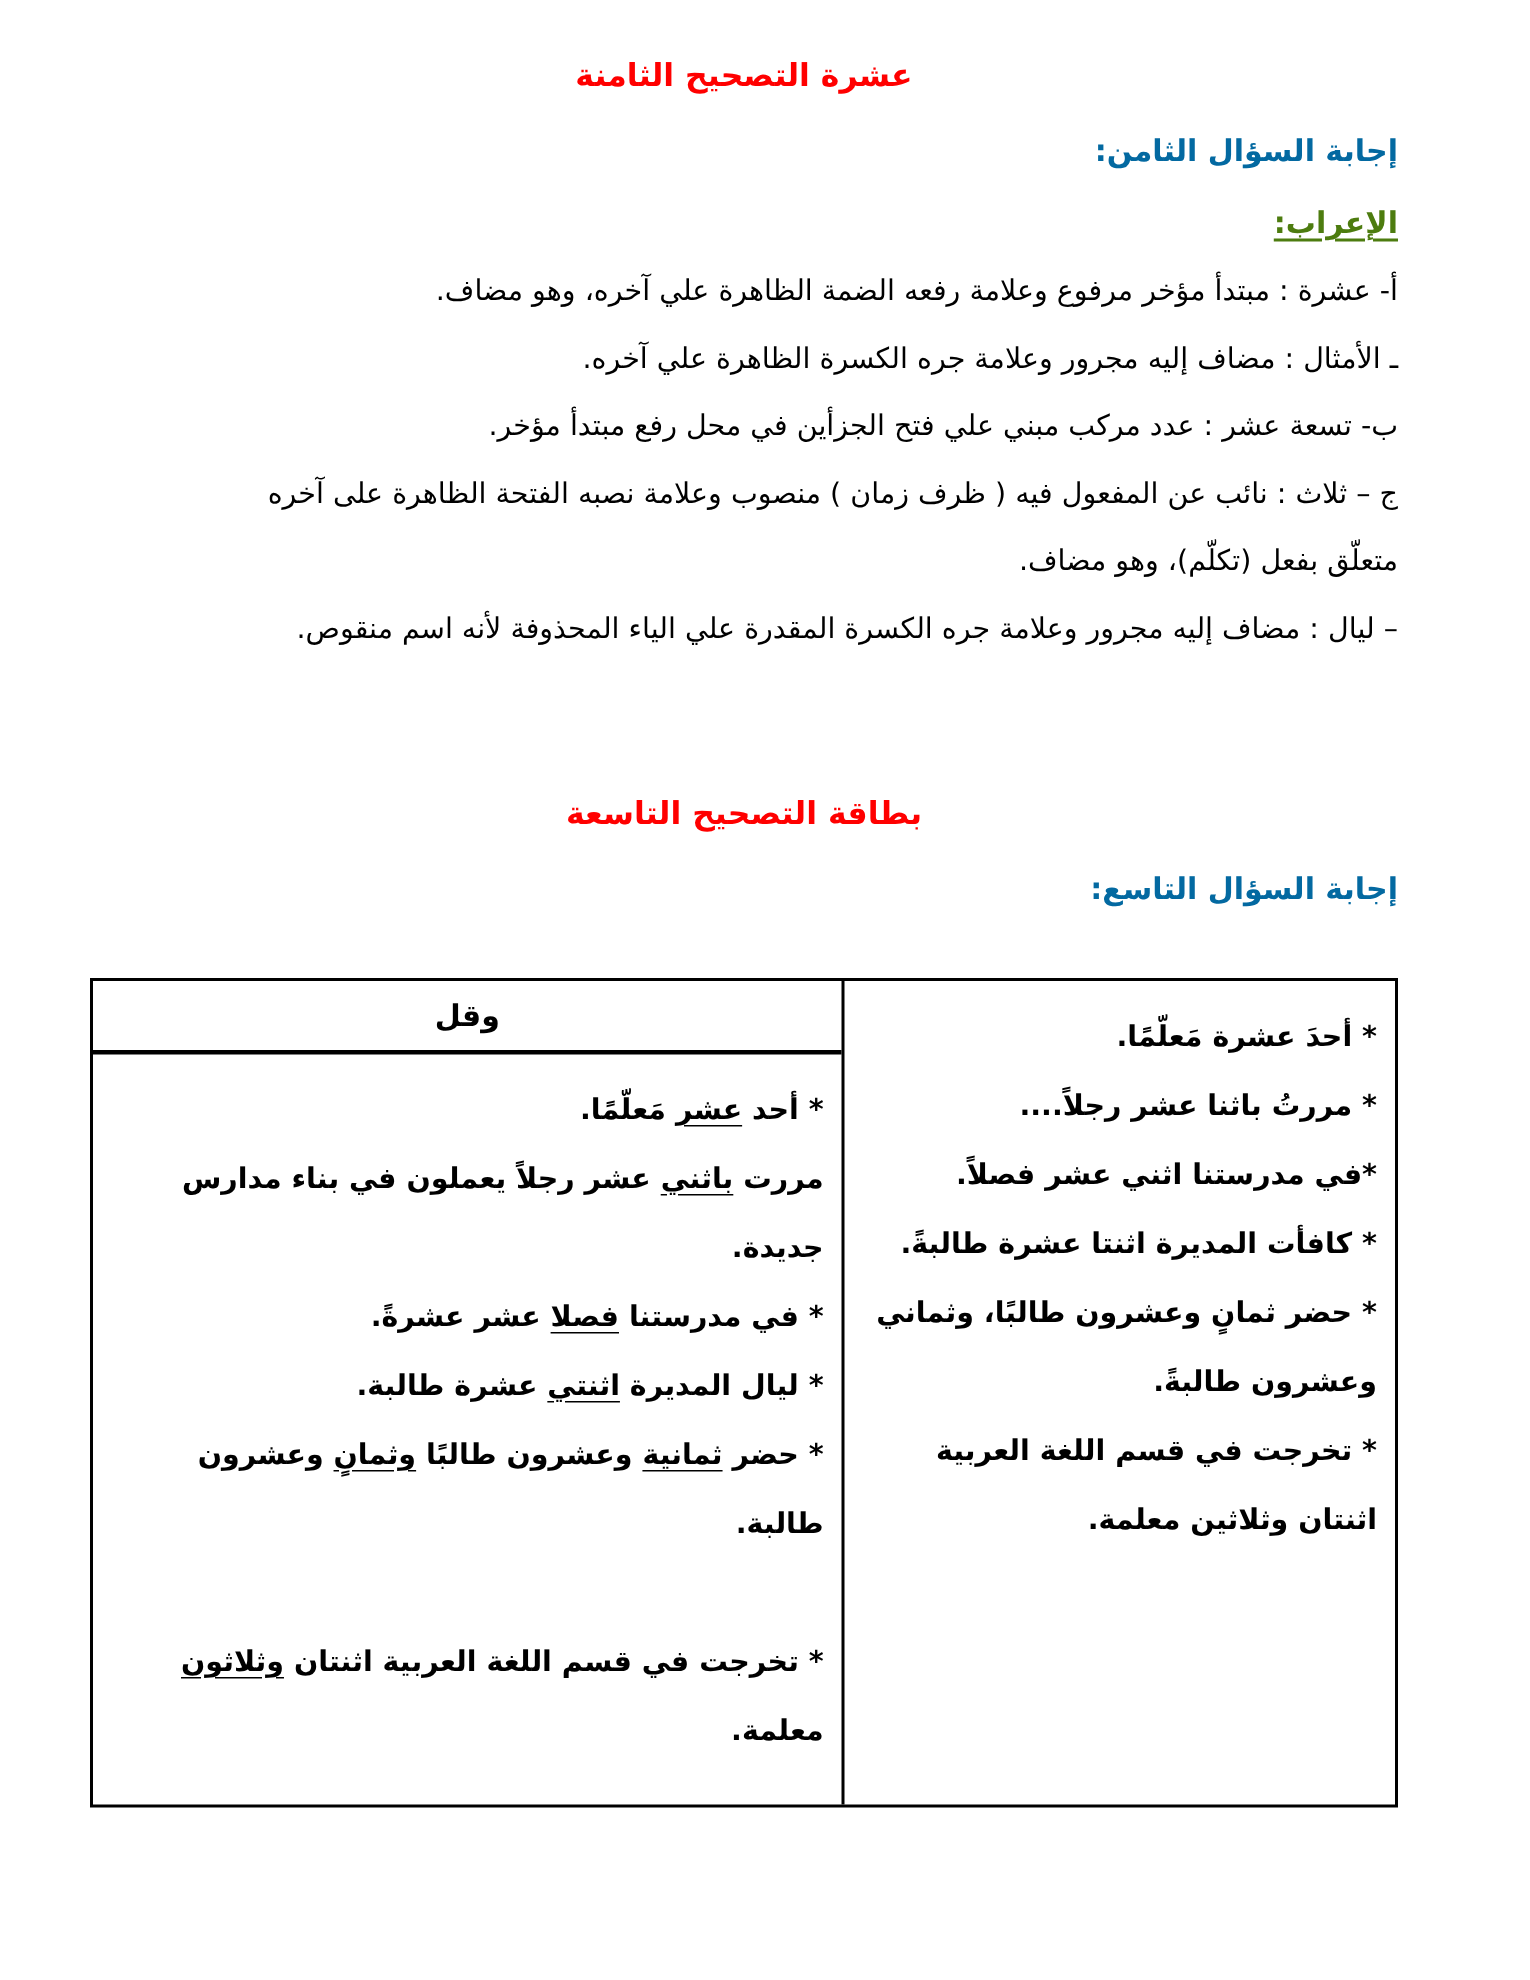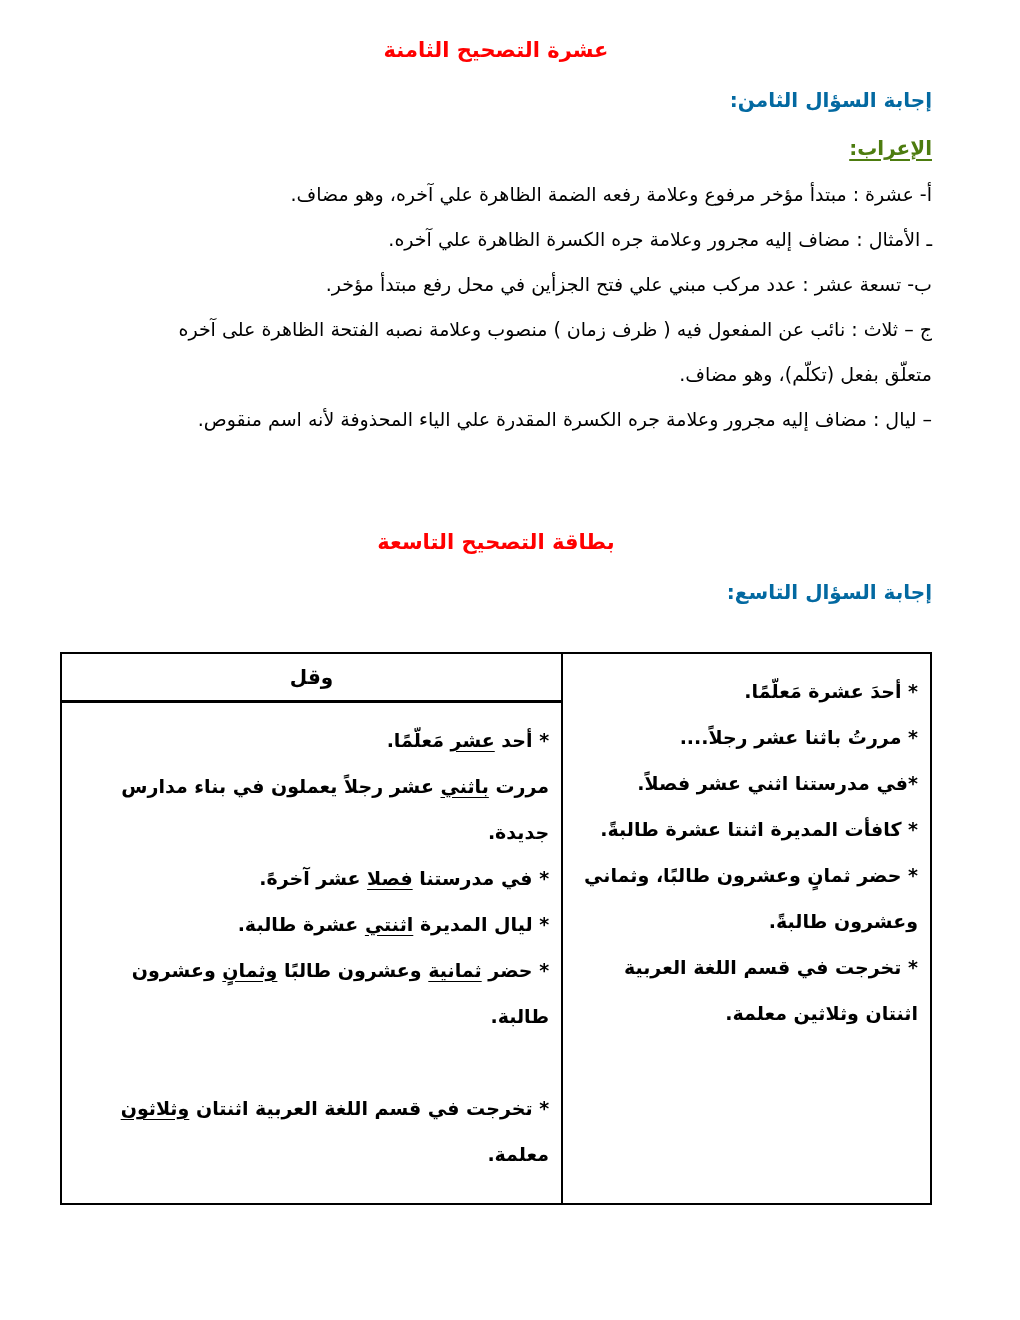--- a/index.html
+++ b/index.html
@@ -105,21 +105,21 @@
           <div class="cell-line"><span>* كافأت المديرة اثنتا عشرة طالبةً.</span></div>
           <div class="cell-line"><span>* حضر ثمانٍ وعشرون طالبًا، وثماني وعشرون طالبةً.</span></div>
           <div class="cell-line"><span>* تخرجت في قسم اللغة العربية اثنتان وثلاثين معلمة.</span></div>
         </div>
     </div>
     <div class="col col-say">
       <div class="col-header">وقل</div>
       <div class="col-body" id="say-body">
           <div class="cell-line"><span>* أحد </span><span class="u">عشر</span><span> مَعلّمًا.</span></div>
           <div class="cell-line"><span>مررت </span><span class="u">باثني</span><span> عشر رجلاً يعملون في بناء مدارس جديدة.</span></div>
-          <div class="cell-line"><span>* في مدرستنا </span><span class="u">فصلا</span><span> عشر آخرهً.</span></div>
+          <div class="cell-line"><span>* في مدرستنا </span><span class="u">فصلا</span><span> عشر عشرةً.</span></div>
           <div class="cell-line"><span>* ليال المديرة </span><span class="u">اثنتي</span><span> عشرة طالبة.</span></div>
           <div class="cell-line"><span>* حضر </span><span class="u">ثمانية</span><span> وعشرون طالبًا </span><span class="u">وثمانٍ</span><span> وعشرون طالبة.</span></div>
           <div class="cell-line gap"><span>* تخرجت في قسم اللغة العربية اثنتان </span><span class="u">وثلاثون</span><span> معلمة.</span></div>
         </div>
     </div>
   </div>
 
 </div>
 
 </body></html>

